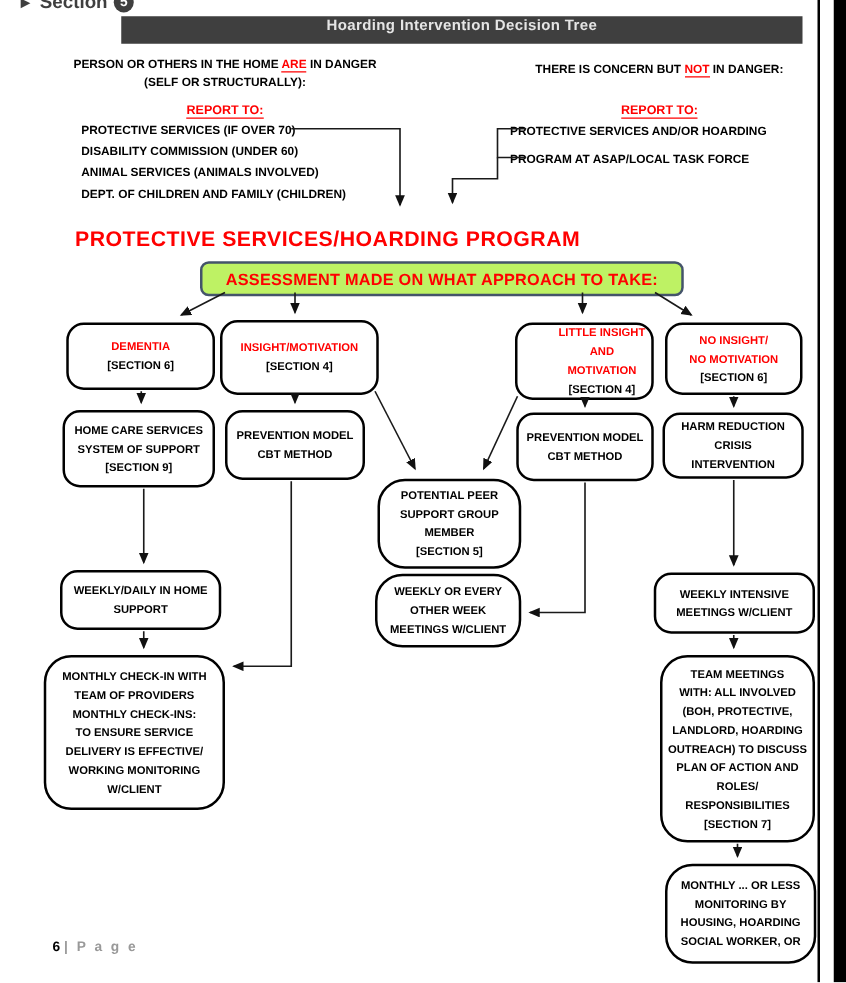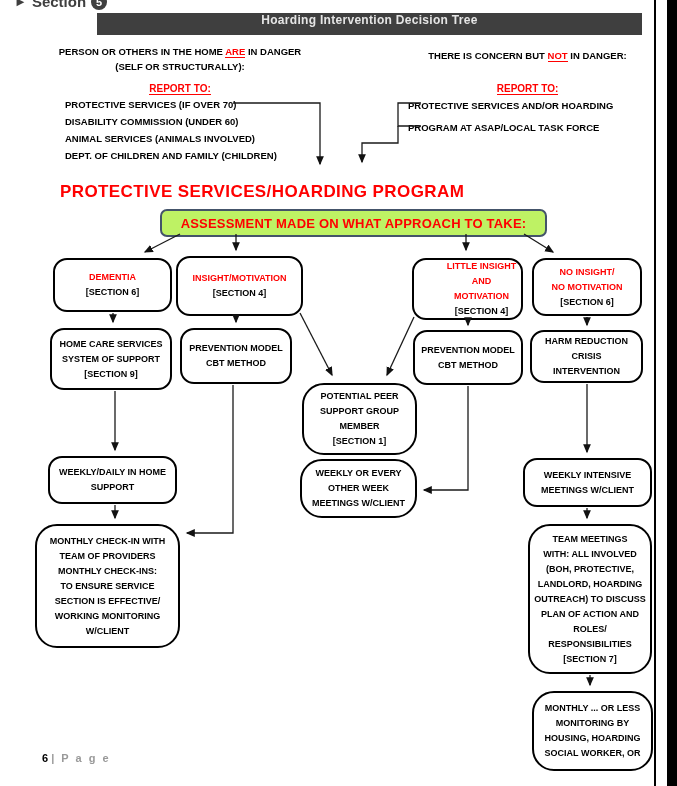--- a/index.html
+++ b/index.html
@@ -134,21 +134,21 @@
   </div>
   <div class="node" style="left:530px;top:330px;width:113px;height:53px;">
     <span>HARM REDUCTION CRISIS</span>
     <span>INTERVENTION</span>
   </div>
 
   <div class="node rr" style="left:302px;top:383px;width:115px;height:72px;">
     <span>POTENTIAL PEER</span>
     <span>SUPPORT GROUP</span>
     <span>MEMBER</span>
-    <span>[SECTION 1]</span>
+    <span>[SECTION 5]</span>
   </div>
 
   <div class="node" style="left:48px;top:456px;width:129px;height:48px;">
     <span>WEEKLY/DAILY IN HOME</span>
     <span>SUPPORT</span>
   </div>
   <div class="node rr" style="left:300px;top:459px;width:117px;height:59px;">
     <span>WEEKLY OR EVERY</span>
     <span>OTHER WEEK</span>
     <span>MEETINGS W/CLIENT</span>
@@ -156,21 +156,21 @@
   <div class="node" style="left:523px;top:458px;width:129px;height:49px;">
     <span>WEEKLY INTENSIVE</span>
     <span>MEETINGS W/CLIENT</span>
   </div>
 
   <div class="node rr" style="left:35px;top:524px;width:145px;height:124px;">
     <span>MONTHLY CHECK-IN WITH</span>
     <span>TEAM OF PROVIDERS</span>
     <span>MONTHLY CHECK-INS:</span>
     <span>TO ENSURE SERVICE</span>
-    <span>SECTION IS EFFECTIVE/</span>
+    <span>DELIVERY IS EFFECTIVE/</span>
     <span>WORKING  MONITORING</span>
     <span>W/CLIENT</span>
   </div>
   <div class="node rr" style="left:528px;top:524px;width:124px;height:150px;">
     <span>TEAM MEETINGS</span>
     <span>WITH: ALL INVOLVED</span>
     <span>(BOH, PROTECTIVE,</span>
     <span>LANDLORD, HOARDING</span>
     <span>OUTREACH) TO DISCUSS</span>
     <span>PLAN OF ACTION AND</span>

